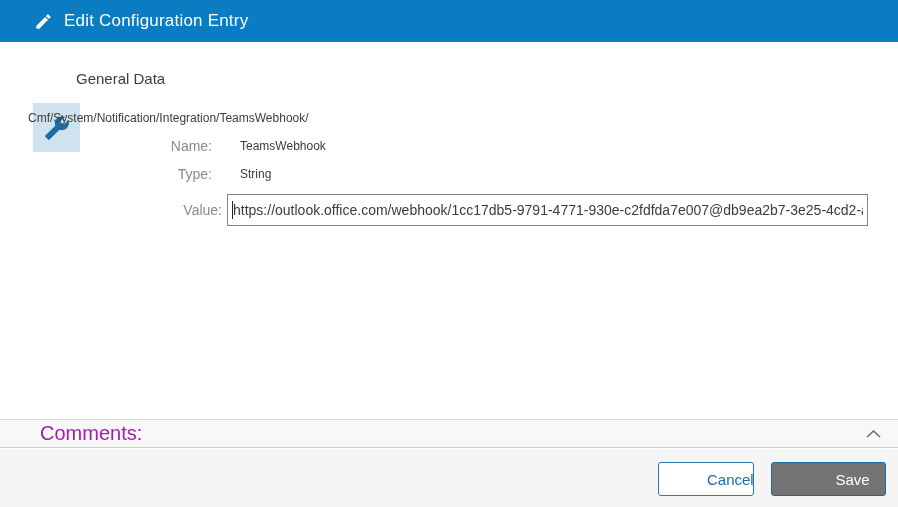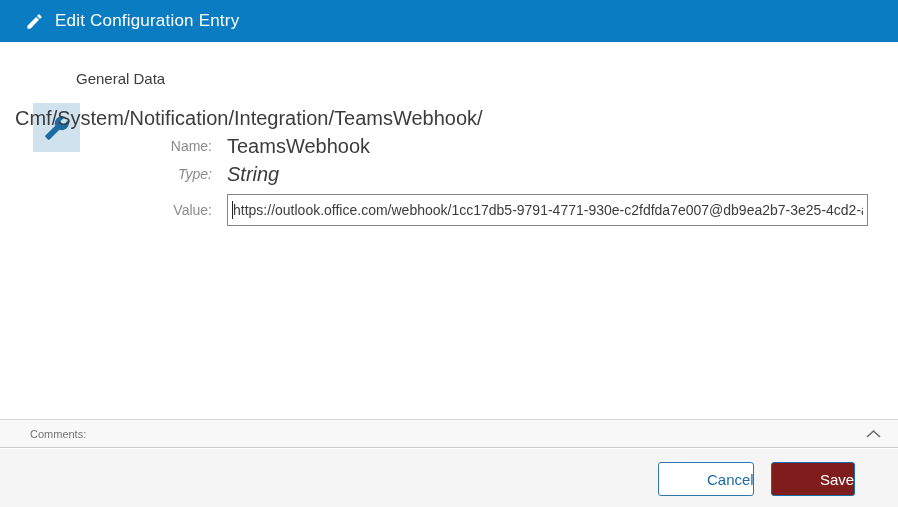--- a/index.html
+++ b/index.html
@@ -16,21 +16,21 @@
     overflow: hidden;
   }
   
   .header {
     position: absolute;
     top: 0; left: 0; right: 0;
     height: 42px;
     background: #097cc2;
     display: flex;
     align-items: center;
-    padding-left: 25px;
+    padding-left: 34px;
   }
   .header .pencil {
     width: 19px; height: 19px;
     margin-right: 11px;
     display: block;
   }
   .header .title {
     color: #ffffff;
     font-size: 17px;
     font-weight: 400;
@@ -64,31 +64,31 @@
     align-items: center;
     height: 18px;
   }
   .field-row .flabel {
     width: 212px;
     text-align: right;
     font-size: 14px;
     color: #8b8b8b;
   }
   .field-row .fvalue {
-    margin-left: 15px;
-    font-size: 20px;
+    margin-left: 28px;
+    font-size: 12px;
     color: #3c3c3c;
     white-space: nowrap;
   }
   .row-0 { top: 109px; }
   .row-1 { top: 137px; }
-  .row-2 { top: 165px; font-style: italic; }
+  .row-2 { top: 165px; }
   .value-label {
     position: absolute;
-    top: 202px; left: 0;
+    top: 202px; left: 10px;
     width: 212px;
     text-align: right;
     font-size: 14px;
     color: #8b8b8b;
   }
   .value-input-wrap {
     position: absolute;
     top: 194px; left: 227px;
     width: 641px; height: 32px;
   }
@@ -114,23 +114,23 @@
     position: absolute;
     left: 0; right: 0;
     top: 419px; height: 29px;
     background: #f8f8f8;
     border-top: 1px solid #d6d6d6;
     border-bottom: 1px solid #cccccc;
     display: flex;
     align-items: center;
   }
   .comments-bar .clabel {
-    margin-left: 30px;
-    font-size: 11px;
-    color: #737373;
+    margin-left: 40px;
+    font-size: 20px;
+    color: #a21caf;
   }
   .comments-bar .chevron {
     position: absolute;
     right: 15px;
     top: 6px;
     width: 19px; height: 16px;
     cursor: pointer;
   }
   
   .footer {
@@ -151,22 +151,22 @@
   }
   .btn-cancel {
     left: 658px;
     width: 96px;
     background: #ffffff;
     border: 1px solid #2d77ad;
     color: #1a6ba6;
   }
   .btn-save {
     left: 771px;
-    width: 84px;
-    background: #7f1d1d;
+    width: 115px;
+    background: #737373;
     border: 1px solid #176ba6;
     color: #ffffff;
   }
 </style>
 </head>
 <body>
 
 <div class="dialog">
 
   <div class="header">

